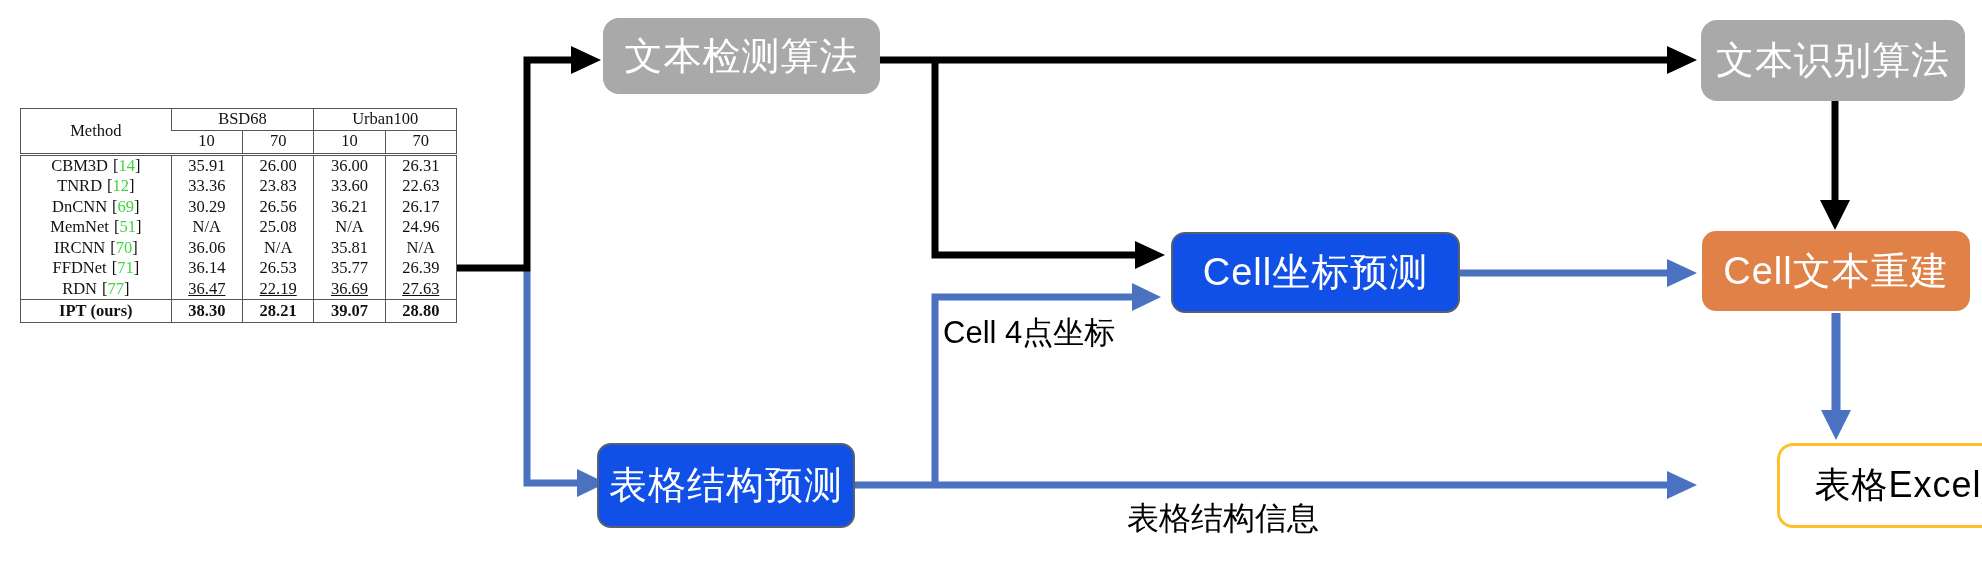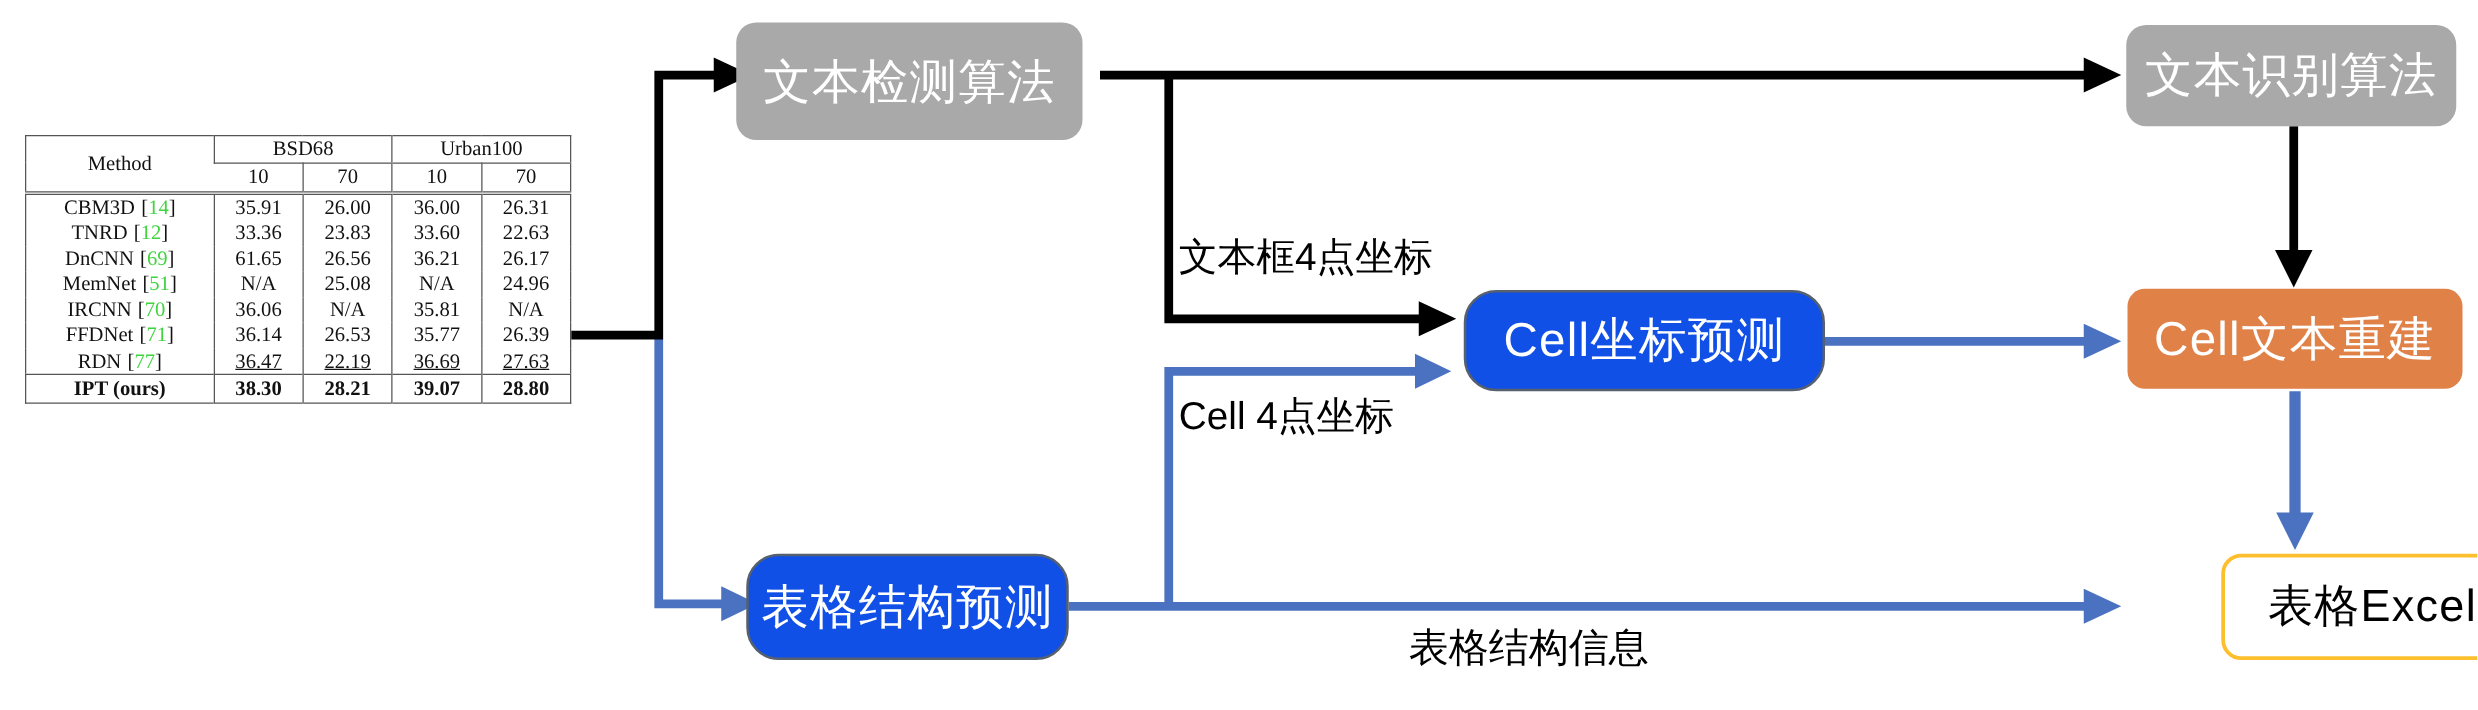--- a/index.html
+++ b/index.html
@@ -44,25 +44,25 @@
   tr.rowb td { font-weight: bold; border-top: 1.5px solid #555; height:22px; }
 
   
   .node {
     position:absolute;
     display:flex; align-items:center; justify-content:center;
     color:#fff; font-size:38px; letter-spacing:1px;
     box-sizing:border-box;
   }
   .node-gray { background:#a9a9a9; border-radius:16px; }
-  .node-blue { background:#1150e6; border:2.5px solid #56606e; border-radius:26px; }
+  .node-blue { background:#1150e6; border:2.5px solid #56606e; border-radius:14px; }
   .node-orange { background:#e08148; border-radius:14px; }
   .node-excel { background:#ffffff; border:3px solid #fdbf2d; border-radius:16px; color:#000; font-size:36px; }
 
-  #node-text-detection   { left:589px; top:18px;  width:277px; height:94px; }
+  #node-text-detection   { left:603px; top:18px;  width:277px; height:76px; }
   #node-text-recognition { left:1701px; top:20px; width:264px; height:81px; }
   #node-cell-coord       { left:1171px; top:232px; width:289px; height:81px; }
   #node-cell-text        { left:1702px; top:231px; width:268px; height:80px; }
   #node-table-structure  { left:597px; top:443px; width:258px; height:85px; }
   #node-table-excel      { left:1777px; top:443px; width:242px; height:85px; }
 
   
   .edge-label {
     position:absolute; color:#000;
     font-size:31px; white-space:nowrap;
@@ -142,21 +142,21 @@
       </tr>
       <tr>
         <td class="method"><span>TNRD</span><span class="br">[</span><span class="cite">12</span><span>]</span></td>
         <td>33.36</td>
         <td>23.83</td>
         <td>33.60</td>
         <td>22.63</td>
       </tr>
       <tr>
         <td class="method"><span>DnCNN</span><span class="br">[</span><span class="cite">69</span><span>]</span></td>
-        <td>61.65</td>
+        <td>30.29</td>
         <td>26.56</td>
         <td>36.21</td>
         <td>26.17</td>
       </tr>
       <tr>
         <td class="method"><span>MemNet</span><span class="br">[</span><span class="cite">51</span><span>]</span></td>
         <td>N/A</td>
         <td>25.08</td>
         <td>N/A</td>
         <td>24.96</td>
@@ -193,17 +193,16 @@
       </table>
   </div>
 
   <div class="node node-gray" id="node-text-detection">文本检测算法</div>
   <div class="node node-gray" id="node-text-recognition">文本识别算法</div>
   <div class="node node-blue" id="node-cell-coord">Cell坐标预测</div>
   <div class="node node-orange" id="node-cell-text">Cell文本重建</div>
   <div class="node node-blue" id="node-table-structure">表格结构预测</div>
   <div class="node node-excel" id="node-table-excel">表格Excel</div>
 
-  <div class="edge-label" id="label-textbox-coords">文本框4点坐标</div>
   <div class="edge-label" id="label-cell-coords">Cell 4点坐标</div>
   <div class="edge-label" id="label-structure-info">表格结构信息</div>
 
 </div>
 
 </body></html>

